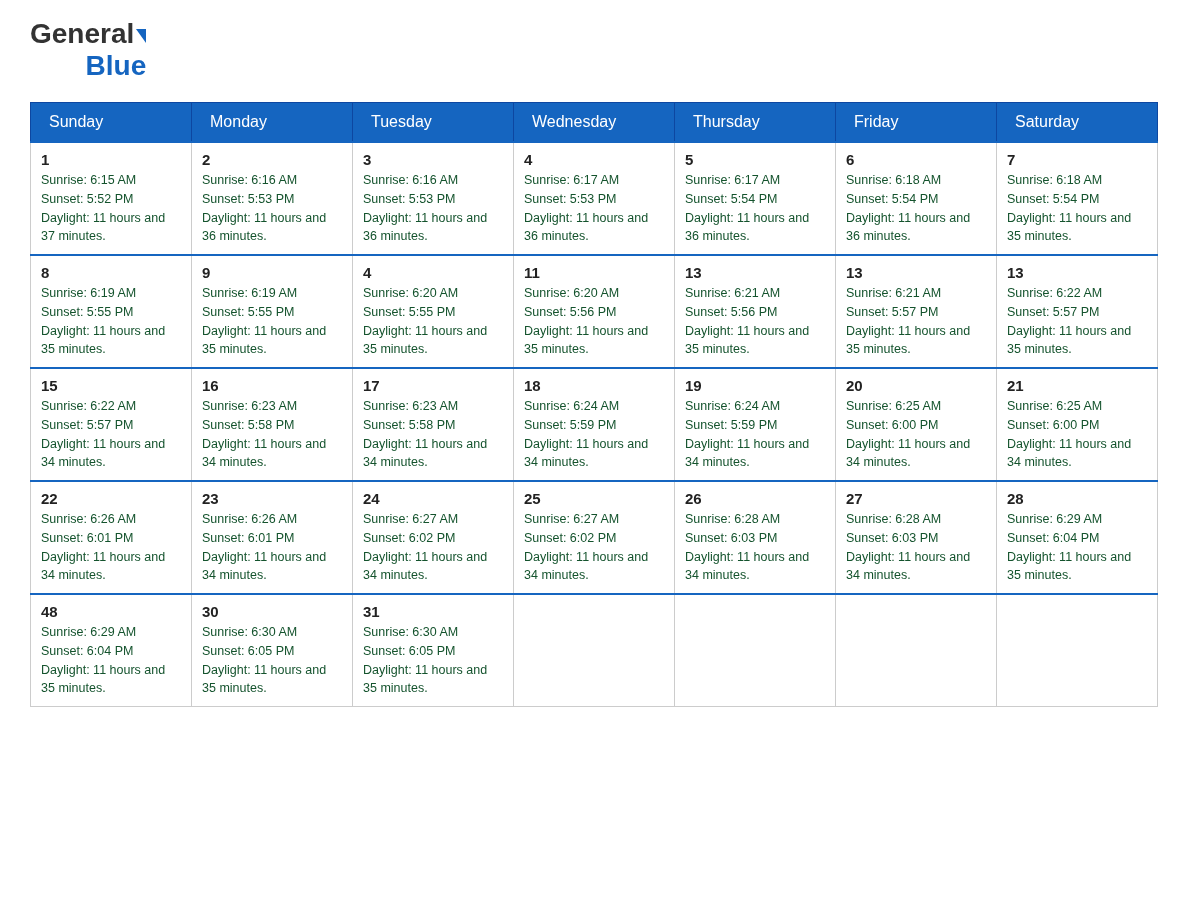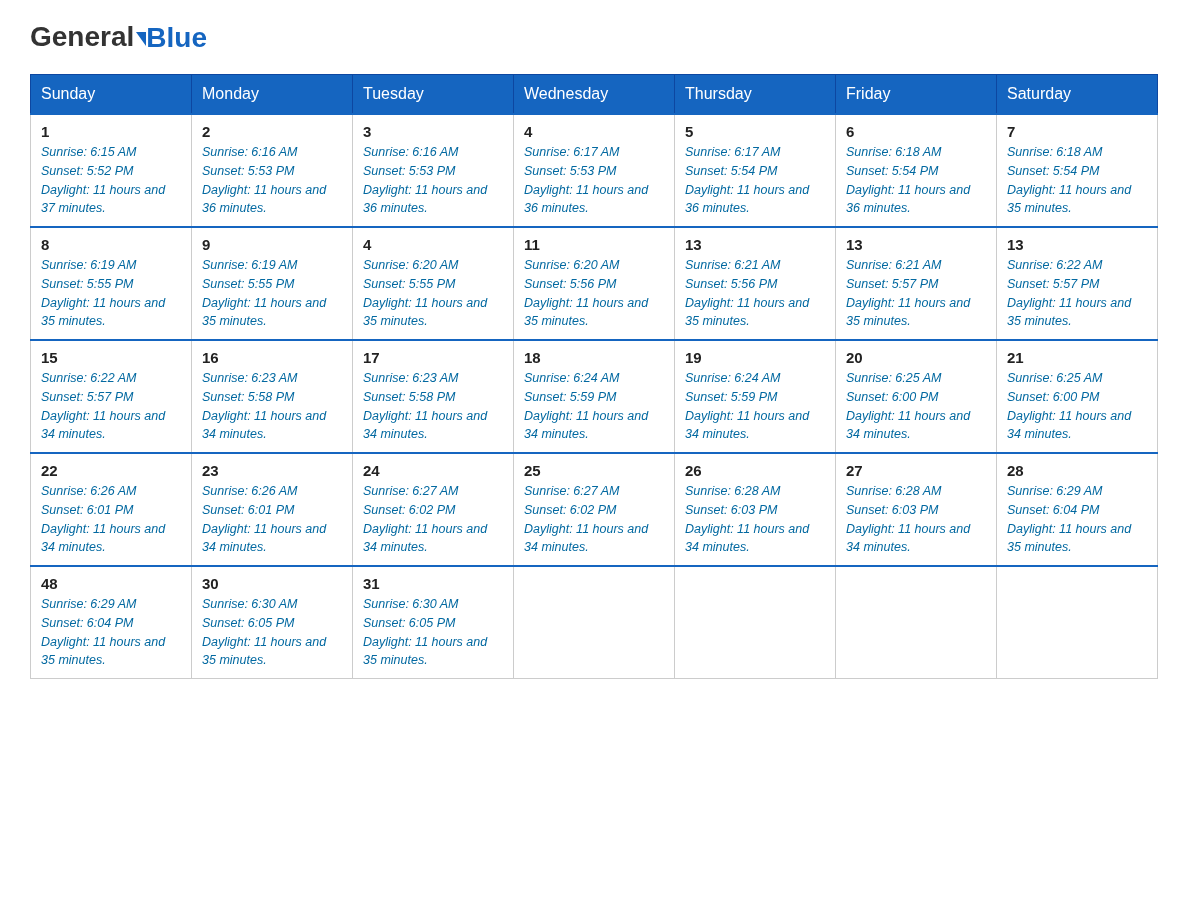--- a/index.html
+++ b/index.html
@@ -11,22 +11,22 @@
       padding: 20px 30px;
     }
     .header {
       display: flex;
       justify-content: space-between;
       align-items: flex-start;
       margin-bottom: 20px;
     }
     .logo {
       display: flex;
-      flex-direction: row;
-      align-items: center;
+      flex-direction: column;
+      align-items: flex-end;
     }
     .logo-text {
       font-size: 28px;
       font-weight: bold;
       color: #333;
       line-height: 1;
     }
     .logo-triangle {
       display: inline-block;
       width: 0;
@@ -58,21 +58,21 @@
       margin-top: 4px;
     }
     table {
       width: 100%;
       border-collapse: collapse;
       font-size: 13.5px;
     }
     thead tr th {
       background-color: #1565c0;
       color: #ffffff;
-      padding: 10px 10px;
+      padding: 10px 18px;
       text-align: left;
       font-size: 16px;
       font-weight: normal;
       border: 1px solid #0d47a1;
     }
     tbody tr td {
       vertical-align: top;
       padding: 8px 10px;
       border: 1px solid #cccccc;
       border-top: 2px solid #1565c0;
@@ -82,23 +82,22 @@
     }
     .day-num {
       font-size: 15px;
       font-weight: bold;
       color: #222;
       display: block;
       margin-bottom: 3px;
     }
     .day-info {
       font-size: 12.5px;
-      color: #0369a1;
+      color: #14532d;
       line-height: 1.5;
-      font-style: italic;
     }
     tbody tr td:empty {
       border-top: 2px solid #1565c0;
     }
   </style>
 </head>
 <body>
 
 <div class="header">
   <div class="logo">

